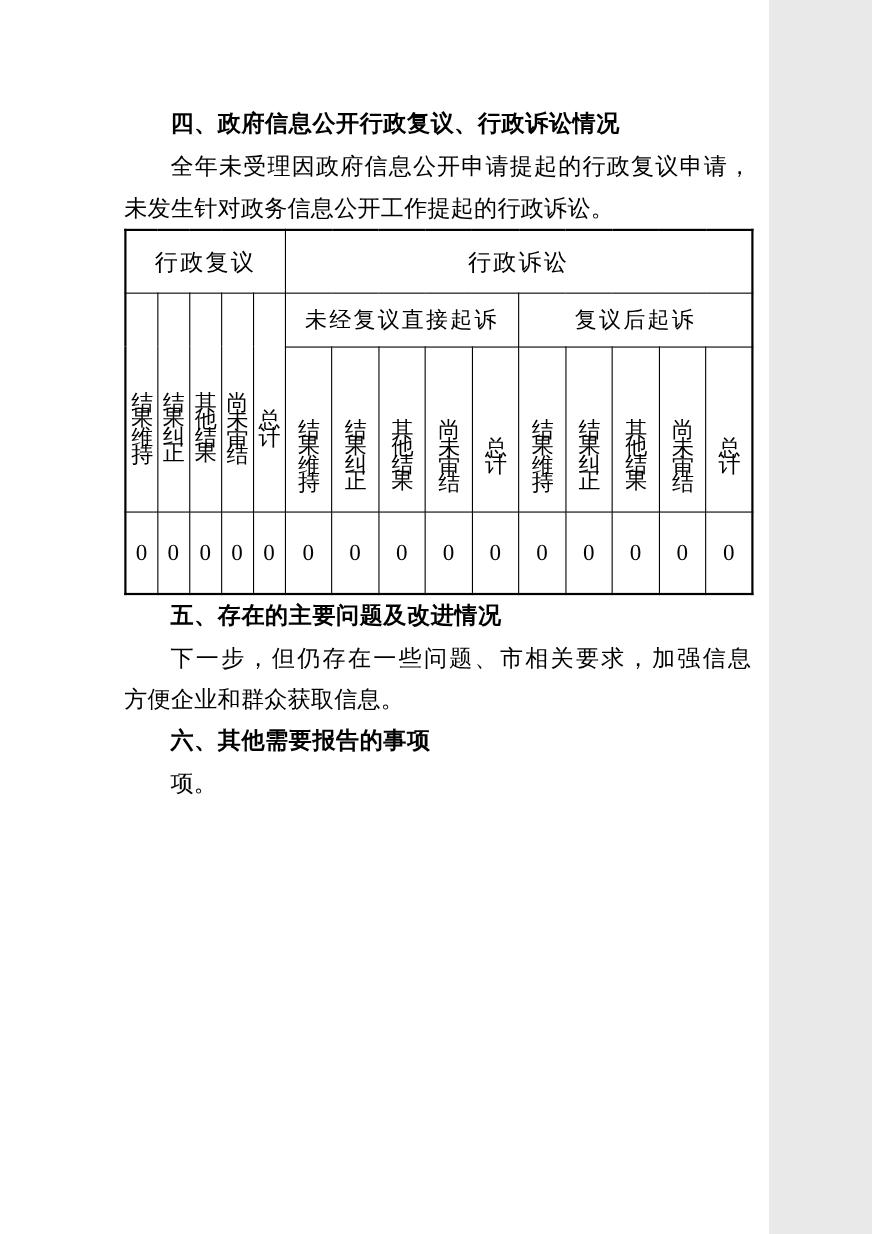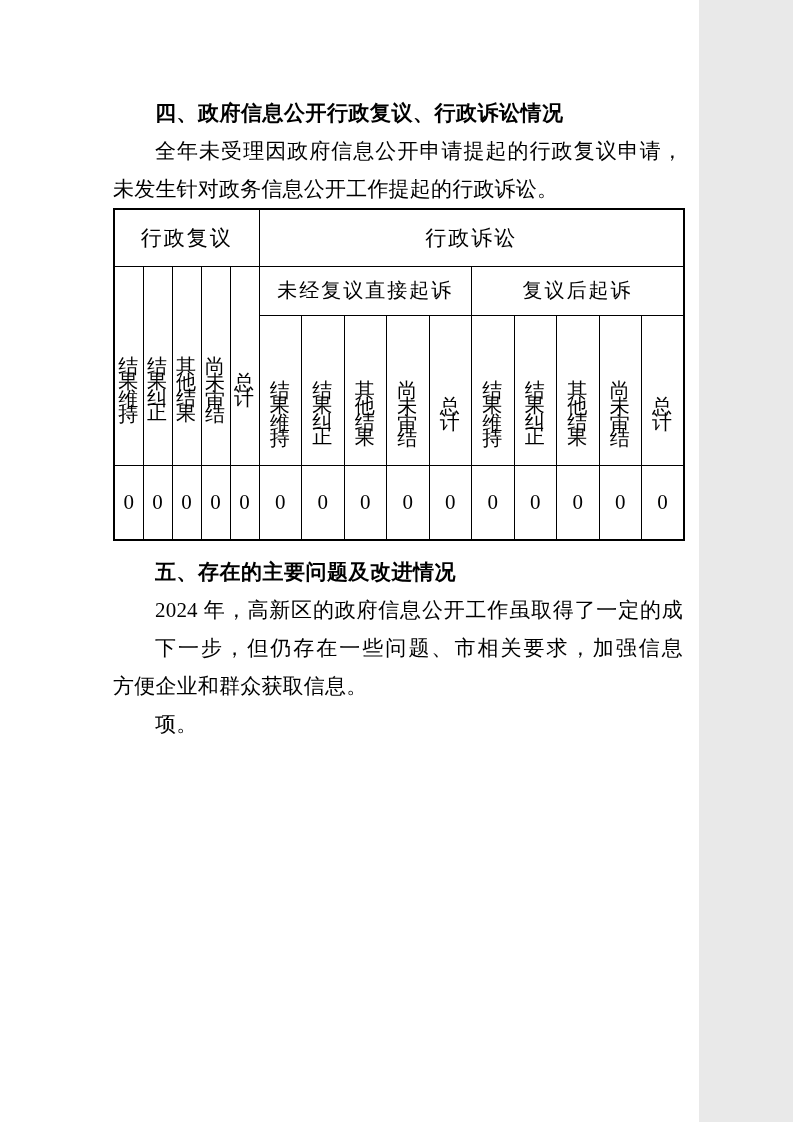--- a/index.html
+++ b/index.html
@@ -20,21 +20,21 @@
   }
   .heading {
     font-family: "Liberation Sans", sans-serif;
     font-weight: bold;
     font-size: 21px;
     line-height: 38px;
     padding-left: 42px;
     letter-spacing: 0.5px;
     white-space: nowrap;
   }
-  .heading.h5 { margin-top: 12px; }
+  .heading.h5 { margin-top: 0; }
   .para {
     font-size: 21px;
     line-height: 38px;
     letter-spacing: 0.2px;
   }
   .tline {
     text-align: justify;
     text-align-last: left;
   }
   .tline.fill { text-align-last: justify; }
@@ -155,27 +155,27 @@
         <td class="val">0</td>
         <td class="val">0</td>
         <td class="val">0</td>
       </tr>
     </tbody>
       </table>
 
     <div class="heading h5">五、存在的主要问题及改进情况</div>
 
     <div class="para indent">
-        <div class="tline fill">2024 年，高新区的政府信息公开工作虽取得了一定的成</div>
       </div>
 
     <div class="para indent">
         <div class="tline fill">下一步，但仍存在一些问题、市相关要求，加强信息</div>
         <div class="tline">方便企业和群众获取信息。</div>
       </div>
 
+    <div class="heading">六、其他需要报告的事项</div>
 
     <div class="para indent">
         <div class="tline">项。</div>
       </div>
 
   </div>
 </div>
 
 </body></html>

